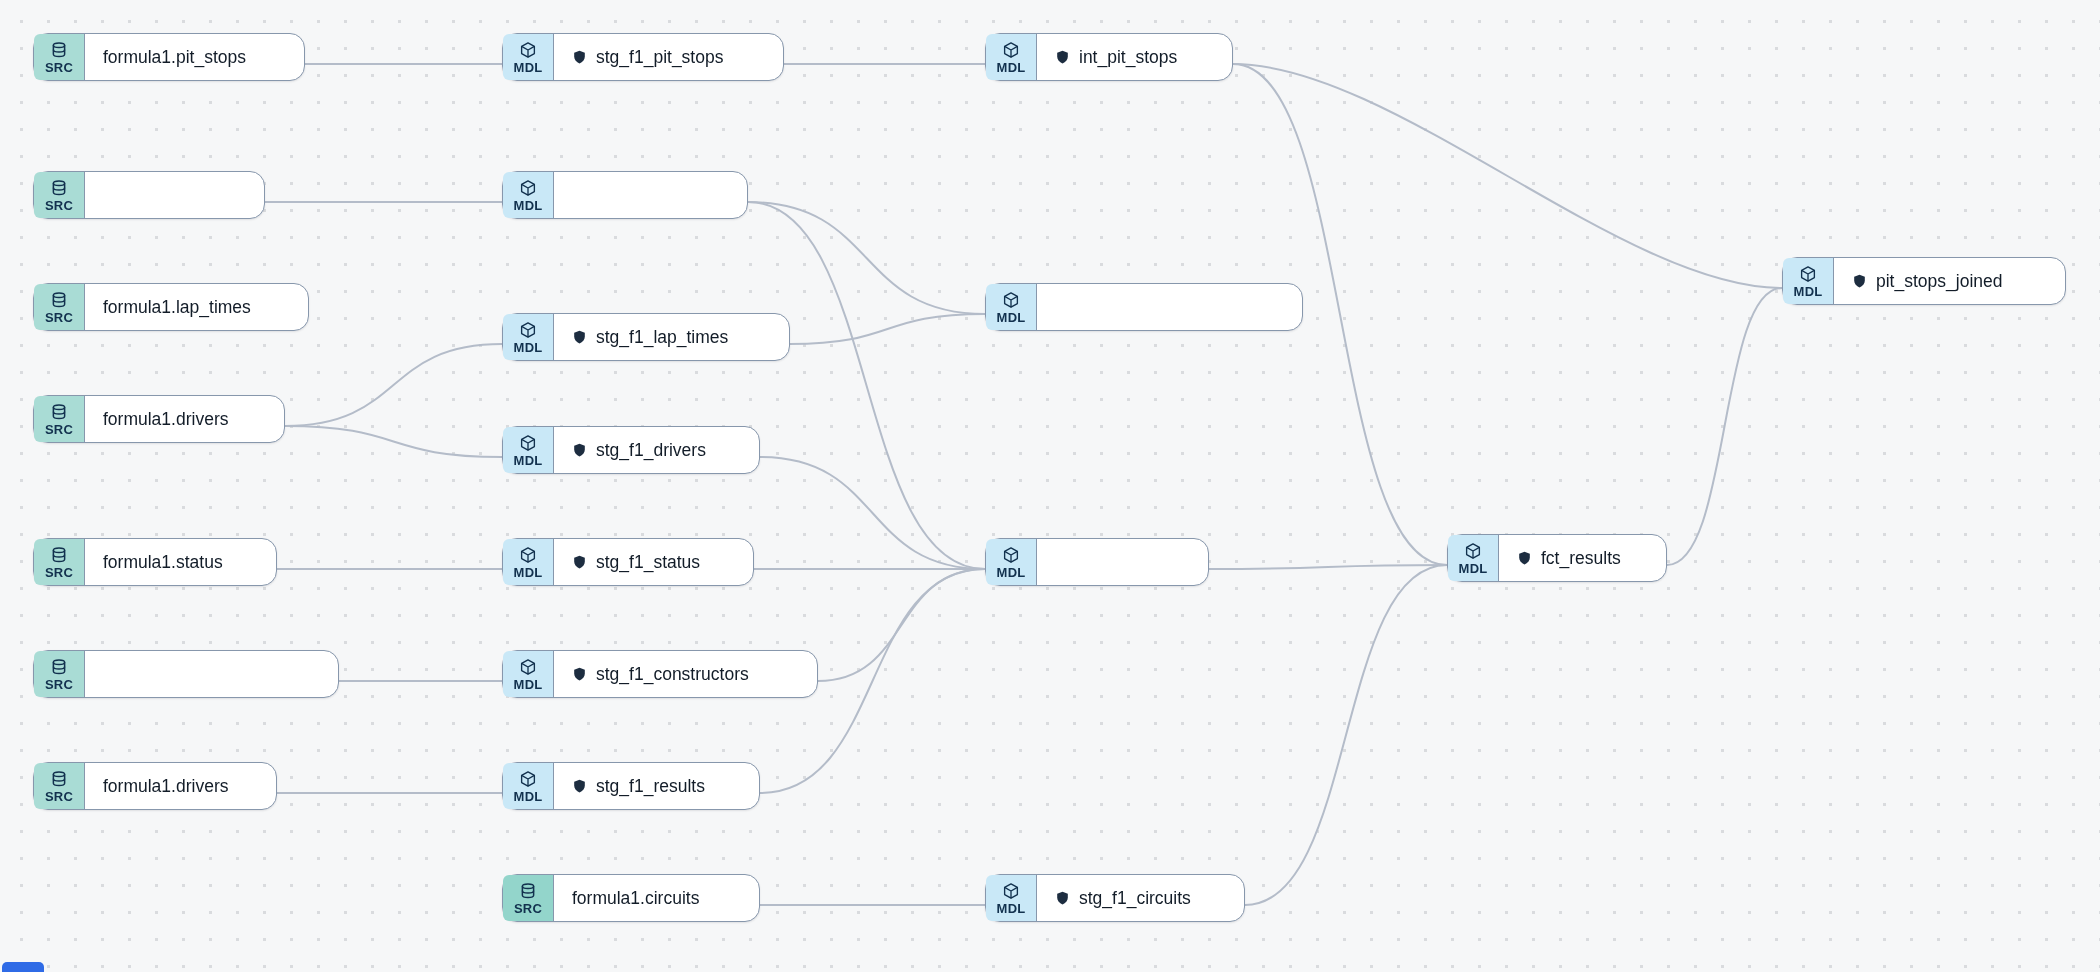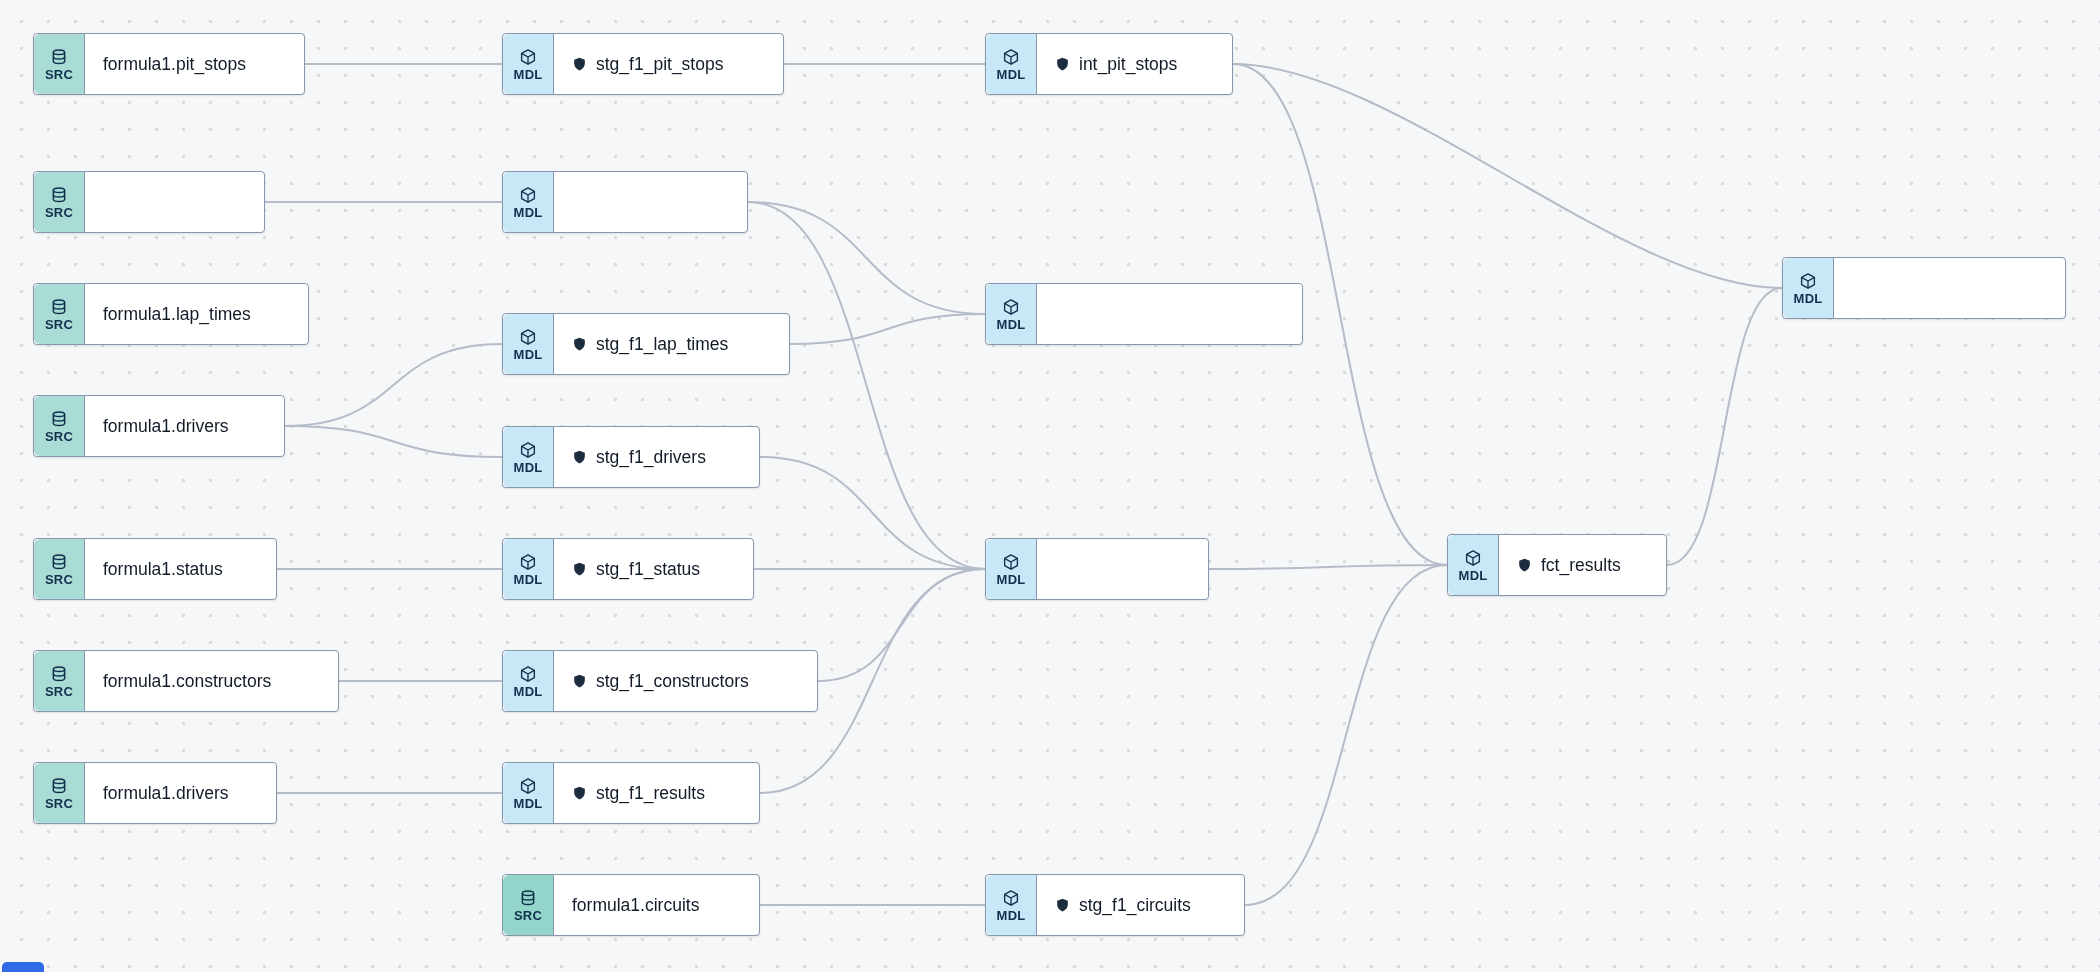--- a/index.html
+++ b/index.html
@@ -11,25 +11,25 @@
     background-size:27px 27px;
     background-position:8px 8px;
     overflow:hidden;
     font-family:"Liberation Sans",sans-serif;
   }
   svg.edge-layer{position:absolute;left:0;top:0;z-index:1;}
   path.edge{fill:none;stroke:#b4bcc9;stroke-width:2;}
   .node-layer{position:absolute;left:0;top:0;width:100%;height:100%;z-index:2;}
   .node{
     position:absolute;
-    height:62px;
+    height:48px;
     display:flex;align-items:stretch;
     background:#ffffff;
     border:1.6px solid #8797ac;
-    border-radius:4px;
+    border-radius:15px;
     box-sizing:border-box;
     box-shadow:0 1px 2px rgba(15,23,42,.10);
     cursor:pointer;
   }
   .badge{
     width:50px;flex:0 0 50px;
     display:flex;flex-direction:column;align-items:center;justify-content:center;
     gap:2px;
     border-right:1.6px solid #8797ac;
     border-radius:6px 0 0 6px;
@@ -153,23 +153,20 @@
         <div class="badge" style="background: rgb(169, 220, 213);">
           <span class="bicon">
             <svg width="18" height="18" viewBox="0 0 24 24" fill="none" stroke="#12314e" stroke-width="2">
               <ellipse cx="12" cy="5.5" rx="7.5" ry="3"></ellipse>
               <path d="M4.5 5.5v6c0 1.66 3.36 3 7.5 3s7.5-1.34 7.5-3v-6"></path>
               <path d="M4.5 11.5v6c0 1.66 3.36 3 7.5 3s7.5-1.34 7.5-3v-6"></path>
             </svg>
           </span>
           <span class="btext">SRC</span>
         </div>
-        <div class="nlabel">
-          <span>formula1.constructors</span>
-        </div>
       </div>
       <div class="node" style="left: 33px; top: 762px; width: 244px;">
         <div class="badge" style="background: rgb(169, 220, 213);">
           <span class="bicon">
             <svg width="18" height="18" viewBox="0 0 24 24" fill="none" stroke="#12314e" stroke-width="2">
               <ellipse cx="12" cy="5.5" rx="7.5" ry="3"></ellipse>
               <path d="M4.5 5.5v6c0 1.66 3.36 3 7.5 3s7.5-1.34 7.5-3v-6"></path>
               <path d="M4.5 11.5v6c0 1.66 3.36 3 7.5 3s7.5-1.34 7.5-3v-6"></path>
             </svg>
           </span>
@@ -400,17 +397,25 @@
       </div>
       <div class="node" style="left: 1782px; top: 257px; width: 284px;">
         <div class="badge" style="background: rgb(201, 232, 247);">
           <span class="bicon">
             <svg width="18" height="18" viewBox="0 0 24 24" fill="none" stroke="#12314e" stroke-width="1.8" stroke-linejoin="round">
               <path d="M12 2.5 20.5 7.2v9.6L12 21.5 3.5 16.8V7.2Z"></path>
               <path d="M3.5 7.2 12 12l8.5-4.8M12 12v9.5"></path>
             </svg>
           </span>
           <span class="btext">MDL</span>
+        </div>
+        <div class="nlabel">
+          <span class="shield">
+            <svg width="15" height="16" viewBox="0 0 24 24">
+              <path d="M12 1.8 20.5 5v6.2c0 5.3-3.6 9.2-8.5 11-4.9-1.8-8.5-5.7-8.5-11V5Z" fill="#1d2d40"></path>
+            </svg>
+          </span>
+          <span>pit_stops_joined</span>
         </div>
       </div>
     </div>
   <div class="corner-control" style="background: rgb(47, 107, 230);"></div>
 </div>
 
 </body></html>

